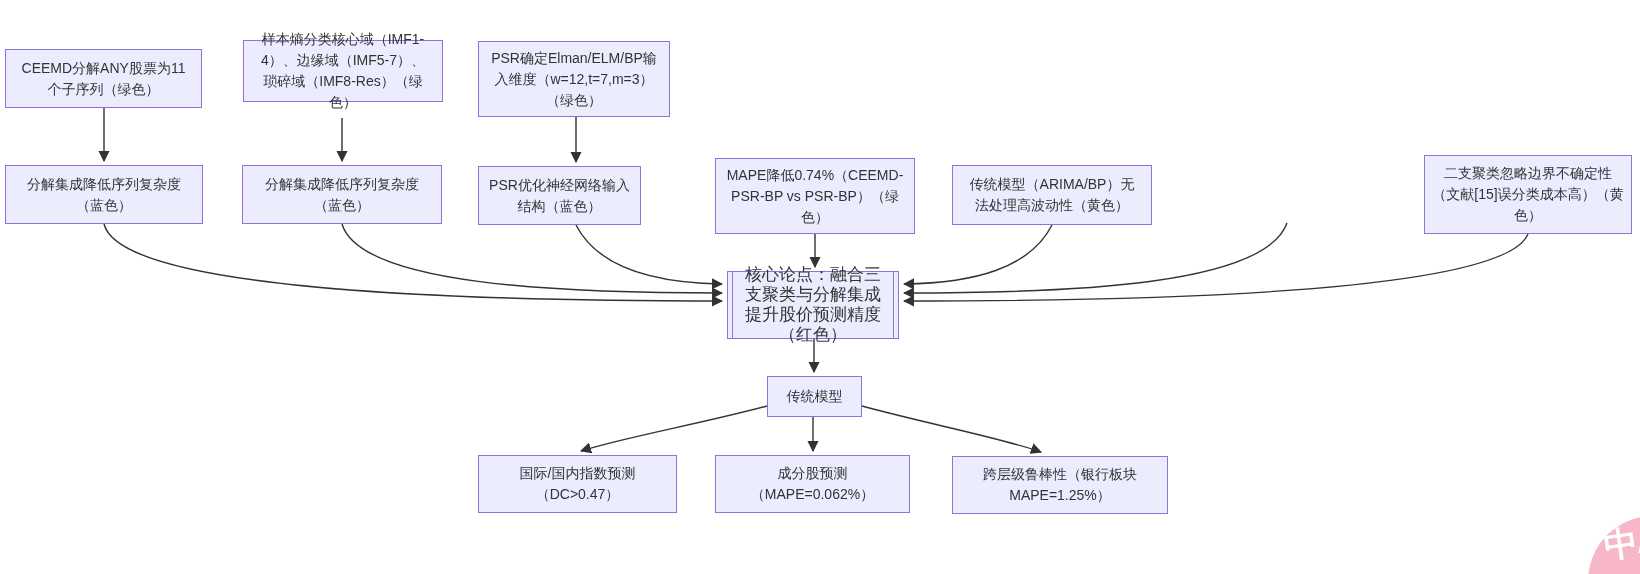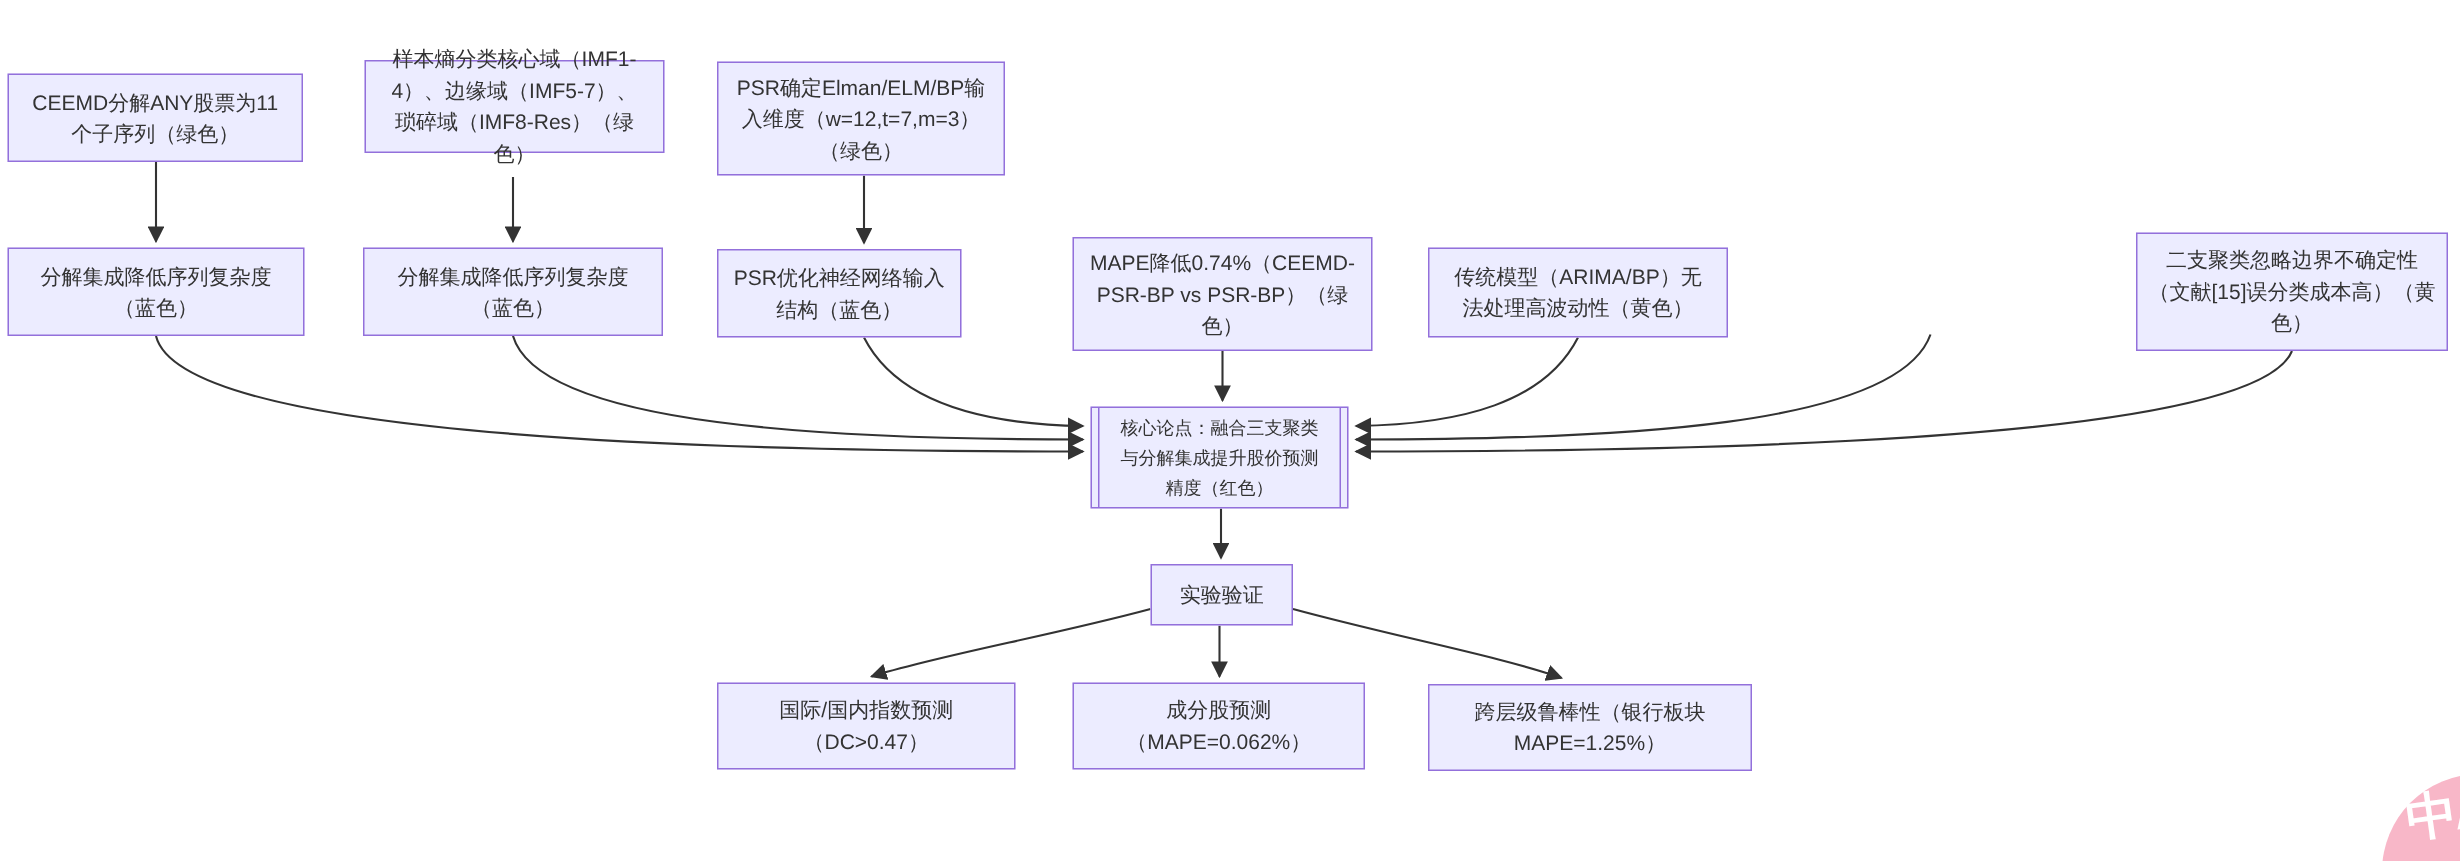--- a/index.html
+++ b/index.html
@@ -93,23 +93,23 @@
 
   <div class="node" style="left:478px;top:166px;width:163px;height:59px">PSR优化神经网络输入结构（蓝色）</div>
 
   <div class="node" style="left:715px;top:158px;width:200px;height:76px">MAPE降低0.74%（CEEMD-PSR-BP vs PSR-BP）（绿色）</div>
 
   <div class="node" style="left:952px;top:165px;width:200px;height:60px">传统模型（ARIMA/BP）无法处理高波动性（黄色）</div>
 
 
   <div class="node small-pad" style="left:1424px;top:155px;width:208px;height:79px">二支聚类忽略边界不确定性（文献[15]误分类成本高）（黄色）</div>
 
-  <div class="node subroutine" style="left:727px;top:271px;width:172px;height:68px;font-size:12px;line-height:20px">核心论点：融合三支聚类与分解集成提升股价预测精度（红色）</div>
+  <div class="node subroutine" style="left:727px;top:271px;width:172px;height:68px;font-size:17px;line-height:20px">核心论点：融合三支聚类与分解集成提升股价预测精度（红色）</div>
 
-  <div class="node" style="left:767px;top:376px;width:95px;height:41px">实验验证</div>
+  <div class="node" style="left:767px;top:376px;width:95px;height:41px">传统模型</div>
 
   <div class="node" style="left:478px;top:455px;width:199px;height:58px">国际/国内指数预测（DC&gt;0.47）</div>
 
   <div class="node" style="left:715px;top:455px;width:195px;height:58px">成分股预测（MAPE=0.062%）</div>
 
   <div class="node" style="left:952px;top:456px;width:216px;height:58px">跨层级鲁棒性（银行板块MAPE=1.25%）</div>
 
   <div class="lang-badge">
     <span class="glyph">中A</span>
   </div>

